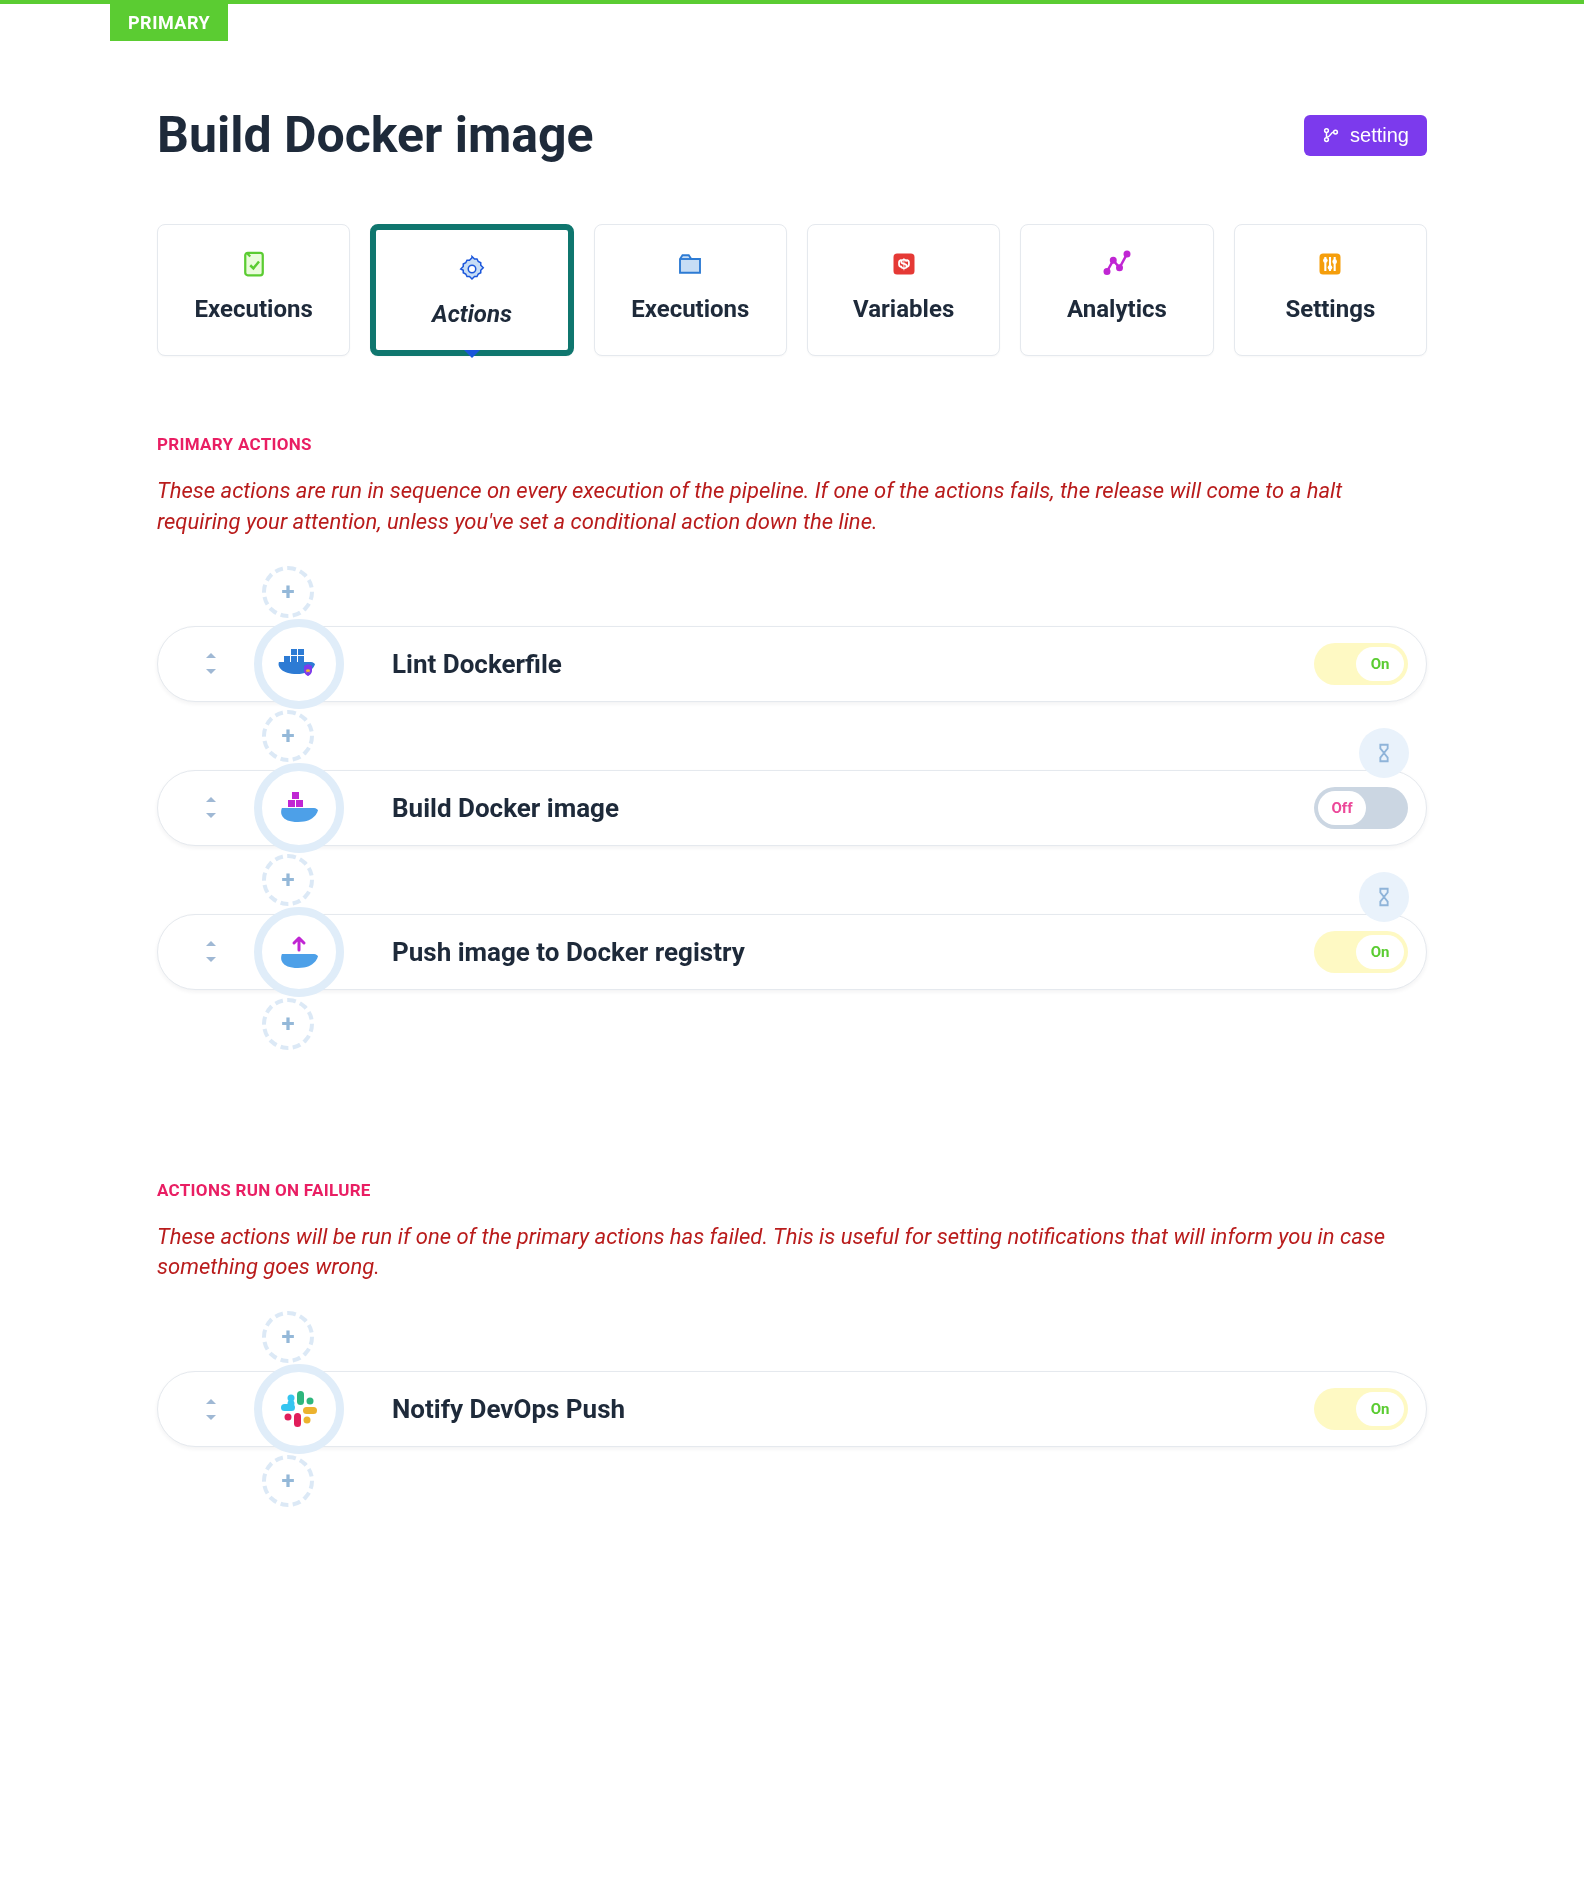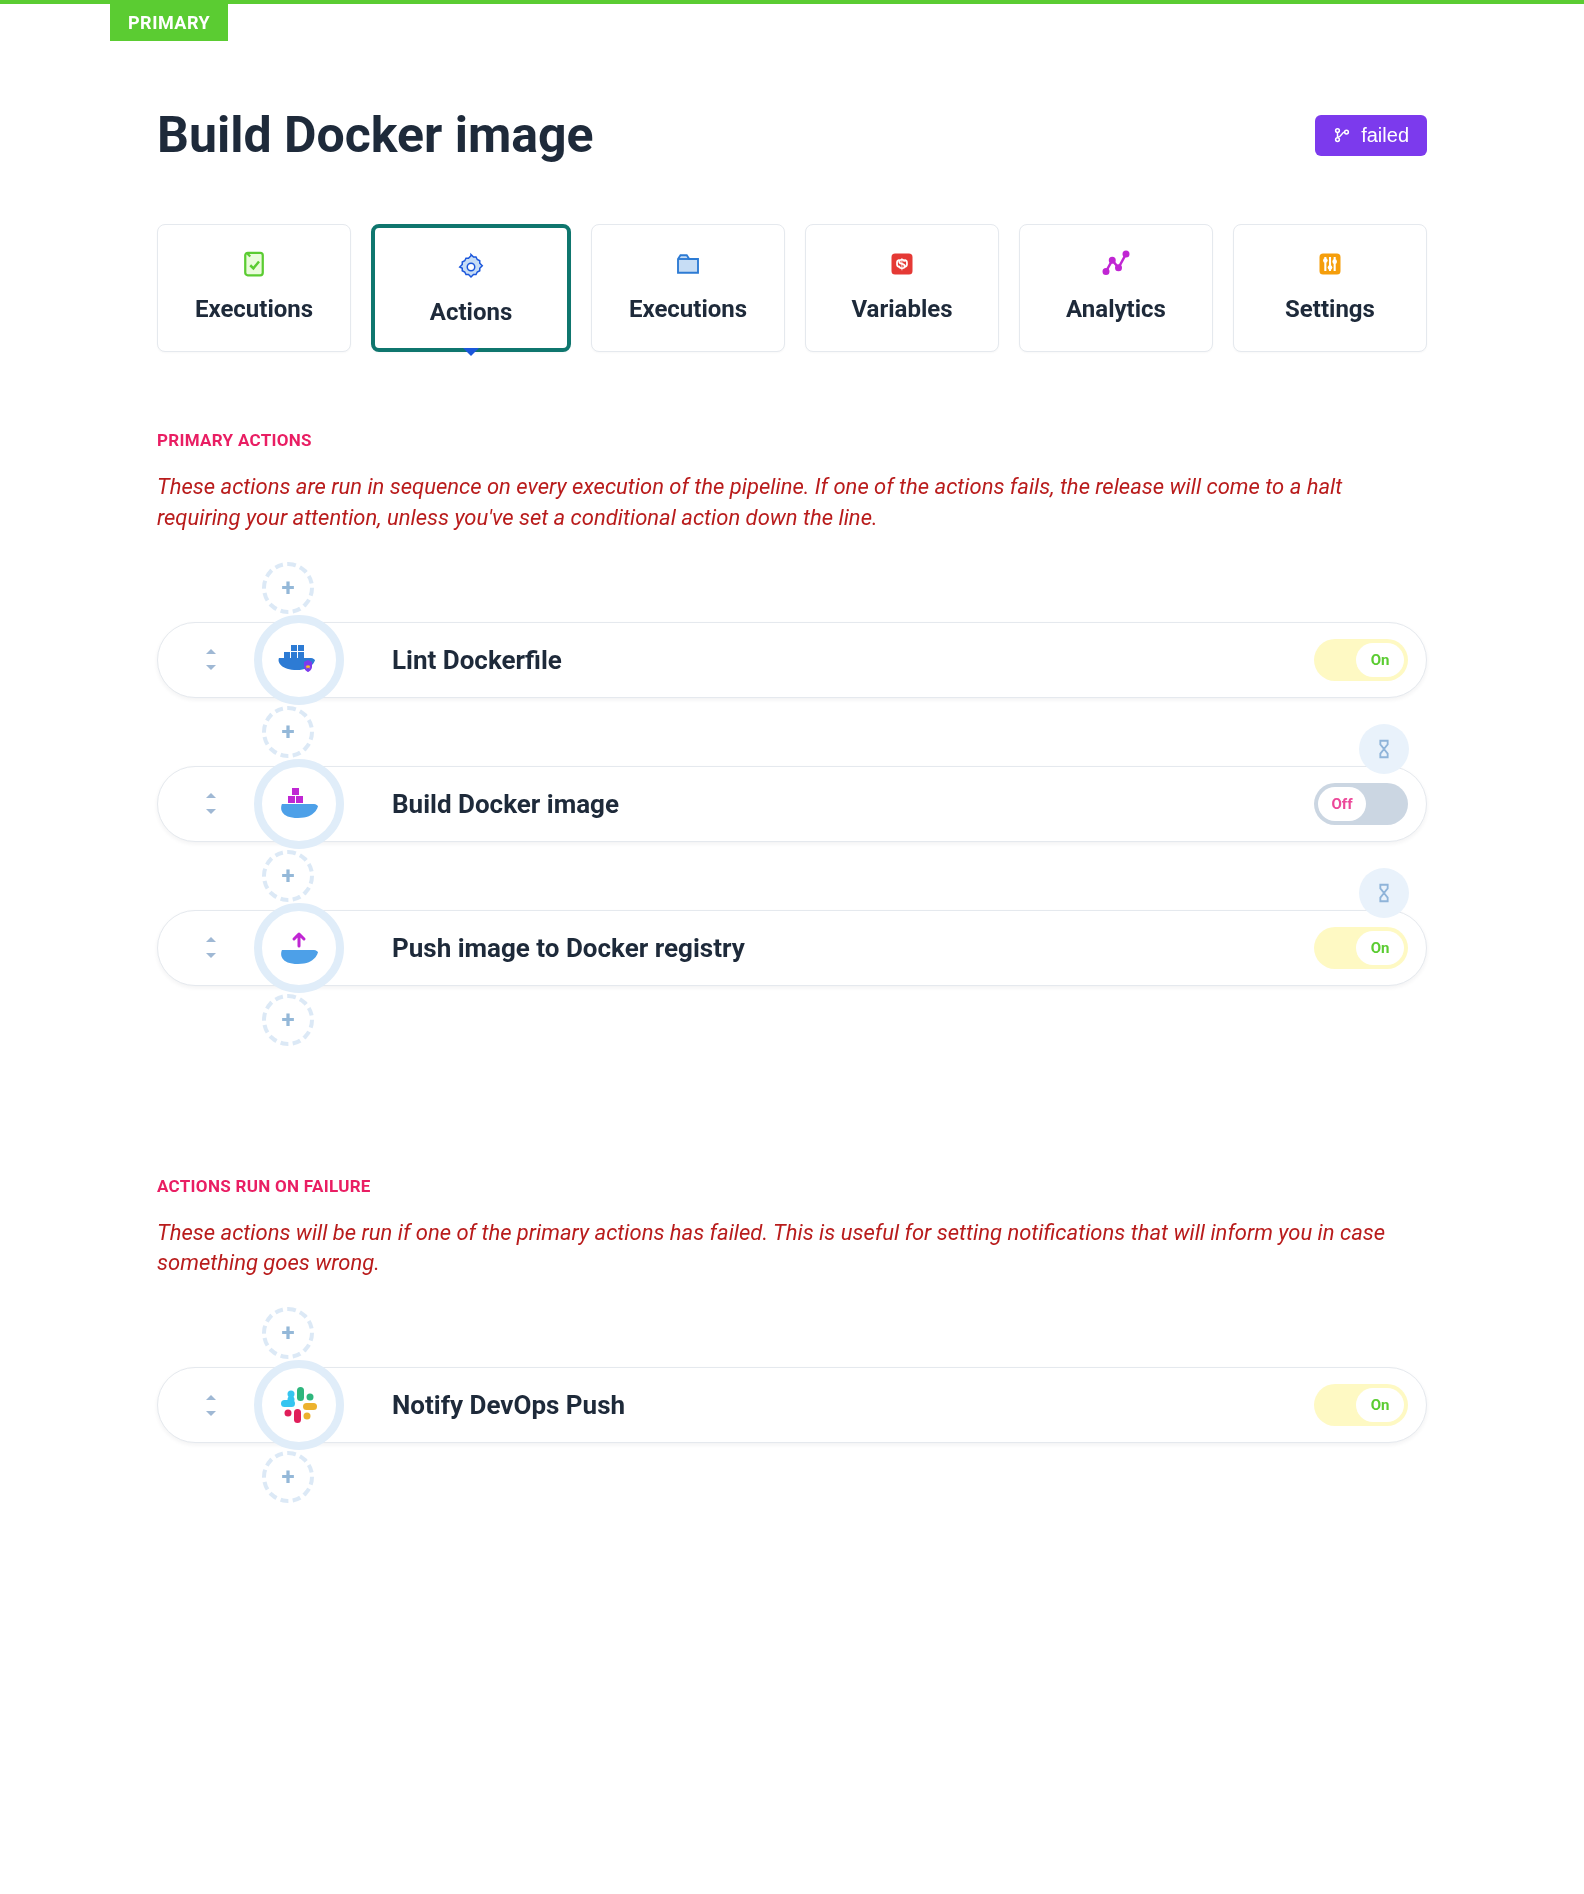--- a/index.html
+++ b/index.html
@@ -66,21 +66,22 @@
   border: 1px solid #e5e9ee;
   border-radius: 8px;
   padding: 24px 10px 22px;
   text-align: center;
   cursor: pointer;
   background: #fff;
   box-shadow: 0 1px 2px rgba(0,0,0,0.03);
   position: relative;
 }
 .tab.active {
-  border: 4px solid #0f766e;
+  border: 6px solid #0f766e;
+  font-style: italic;
 }
 .tab.active::after {
   content: "";
   position: absolute;
   left: 50%;
   bottom: -8px;
   transform: translateX(-50%);
   width: 0; height: 0;
   border-left: 8px solid transparent;
   border-right: 8px solid transparent;
@@ -232,21 +233,21 @@
     <button class="branch-btn">
       <span class="branch-icon">
         <svg viewBox="0 0 24 24" width="18" height="18" fill="none" stroke="#fff" stroke-width="2">
           <circle cx="6" cy="6" r="2.5"></circle>
             <circle cx="6" cy="18" r="2.5"></circle>
             <circle cx="18" cy="8" r="2.5"></circle>
           <path d="M6 8.5v7"></path>
             <path d="M15.5 8c-4 0-4 7-9.5 7"></path>
         </svg>
       </span>
-      <span>failed</span>
+      <span>setting</span>
     </button>
   </div>
 
   <div class="tabs">
     <div class="tab">
       <div class="tab-icon">
         <svg width="30" height="30" viewBox="0 0 24 24" fill="none" stroke="#5bcc32" stroke-width="1.8">
           <rect x="5" y="3" width="14" height="18" rx="2" fill="#eafcdc"></rect>
           <path d="M6 3l3 3" stroke="#5bcc32"></path>
           <path d="M9 13l2.5 2.5L16 10" stroke="#5bcc32" stroke-width="2"></path>

